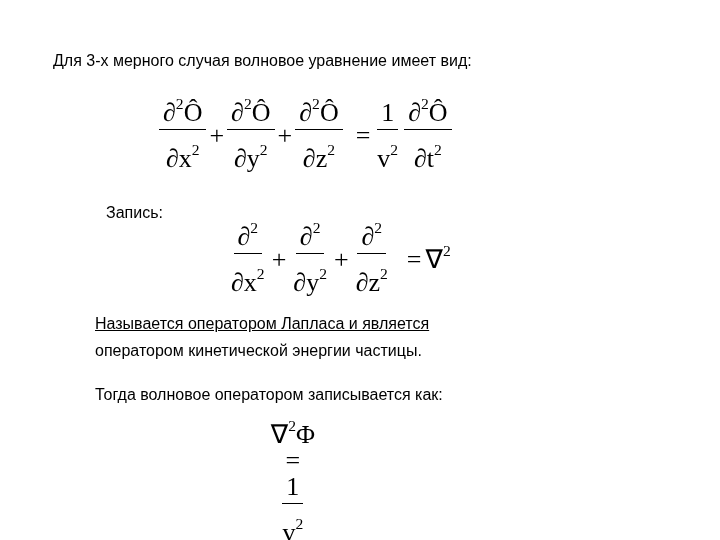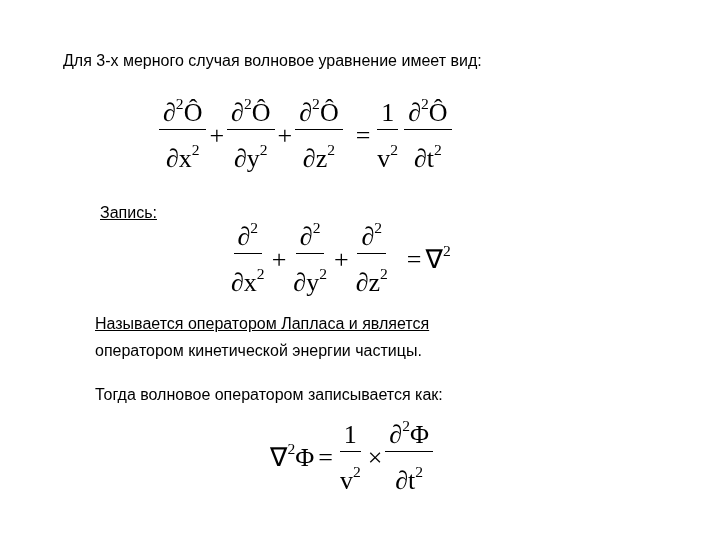--- a/index.html
+++ b/index.html
@@ -18,21 +18,21 @@
   sup { font-size: 0.6em; vertical-align: 0.75em; line-height: 0; }
   .m1 { font-size: 26px; }
   .m2 { font-size: 26px; }
   .m3 { font-size: 26px; }
 </style>
 </head>
 <body>
 
 <div>
 
-  <div class="txt" style="left:63px; top:51px;">Для 3-х мерного случая волновое уравнение имеет вид:</div>
+  <div class="txt" style="left:53px; top:51px;">Для 3-х мерного случая волновое уравнение имеет вид:</div>
 
   <div class="math m1" style="left:158px; top:100px; height:72px;">
     <span class="frac">
       <span class="num"><span class="partial">∂</span><sup>2</sup><span>Ô</span></span>
       <span class="den"><span class="partial">∂</span><span>x</span><sup>2</sup></span>
     </span>
     <span class="op">+</span>
     <span class="frac">
       <span class="num"><span class="partial">∂</span><sup>2</sup><span>Ô</span></span>
       <span class="den"><span class="partial">∂</span><span>y</span><sup>2</sup></span>
@@ -46,21 +46,21 @@
     <span class="frac">
       <span class="num">1</span>
       <span class="den"><span>v</span><sup>2</sup></span>
     </span>
     <span class="frac">
       <span class="num"><span class="partial">∂</span><sup>2</sup><span>Ô</span></span>
       <span class="den"><span class="partial">∂</span><span>t</span><sup>2</sup></span>
     </span>
   </div>
 
-  <div class="txt" style="left:100px; top:203px;text-decoration:underline;">Запись:</div>
+  <div class="txt" style="left:106px; top:203px;">Запись:</div>
 
   <div class="math m2" style="left:226px; top:225px; height:70px;">
     <span class="frac">
       <span class="num"><span class="partial">∂</span><sup>2</sup></span>
       <span class="den"><span class="partial">∂</span><span>x</span><sup>2</sup></span>
     </span>
     <span class="op">+</span>
     <span class="frac">
       <span class="num"><span class="partial">∂</span><sup>2</sup></span>
       <span class="den"><span class="partial">∂</span><span>y</span><sup>2</sup></span>
@@ -72,21 +72,21 @@
     </span>
     <span class="op" style="margin-left:12px;">=</span>
     <span class="op"><span>∇</span><sup>2</sup></span>
   </div>
 
   <div class="txt" style="left:95px; top:314px;text-decoration:underline;">Называется оператором Лапласа и  является</div>
   <div class="txt" style="left:95px; top:341px;">оператором кинетической энергии частицы.</div>
 
   <div class="txt" style="left:95px; top:385px;">Тогда волновое оператором записывается как:</div>
 
-  <div class="math m3" style="left:268px; top:422px; height:72px;">
+  <div class="math m3" style="left:268px; top:422px; height:72px;flex-direction:column;">
     <span class="op"><span>∇</span><sup>2</sup><span>Φ</span></span>
     <span class="op">=</span>
     <span class="frac">
       <span class="num">1</span>
       <span class="den"><span>v</span><sup>2</sup></span>
     </span>
     <span class="op">×</span>
     <span class="frac">
       <span class="num"><span class="partial">∂</span><sup>2</sup><span>Φ</span></span>
       <span class="den"><span class="partial">∂</span><span>t</span><sup>2</sup></span>

